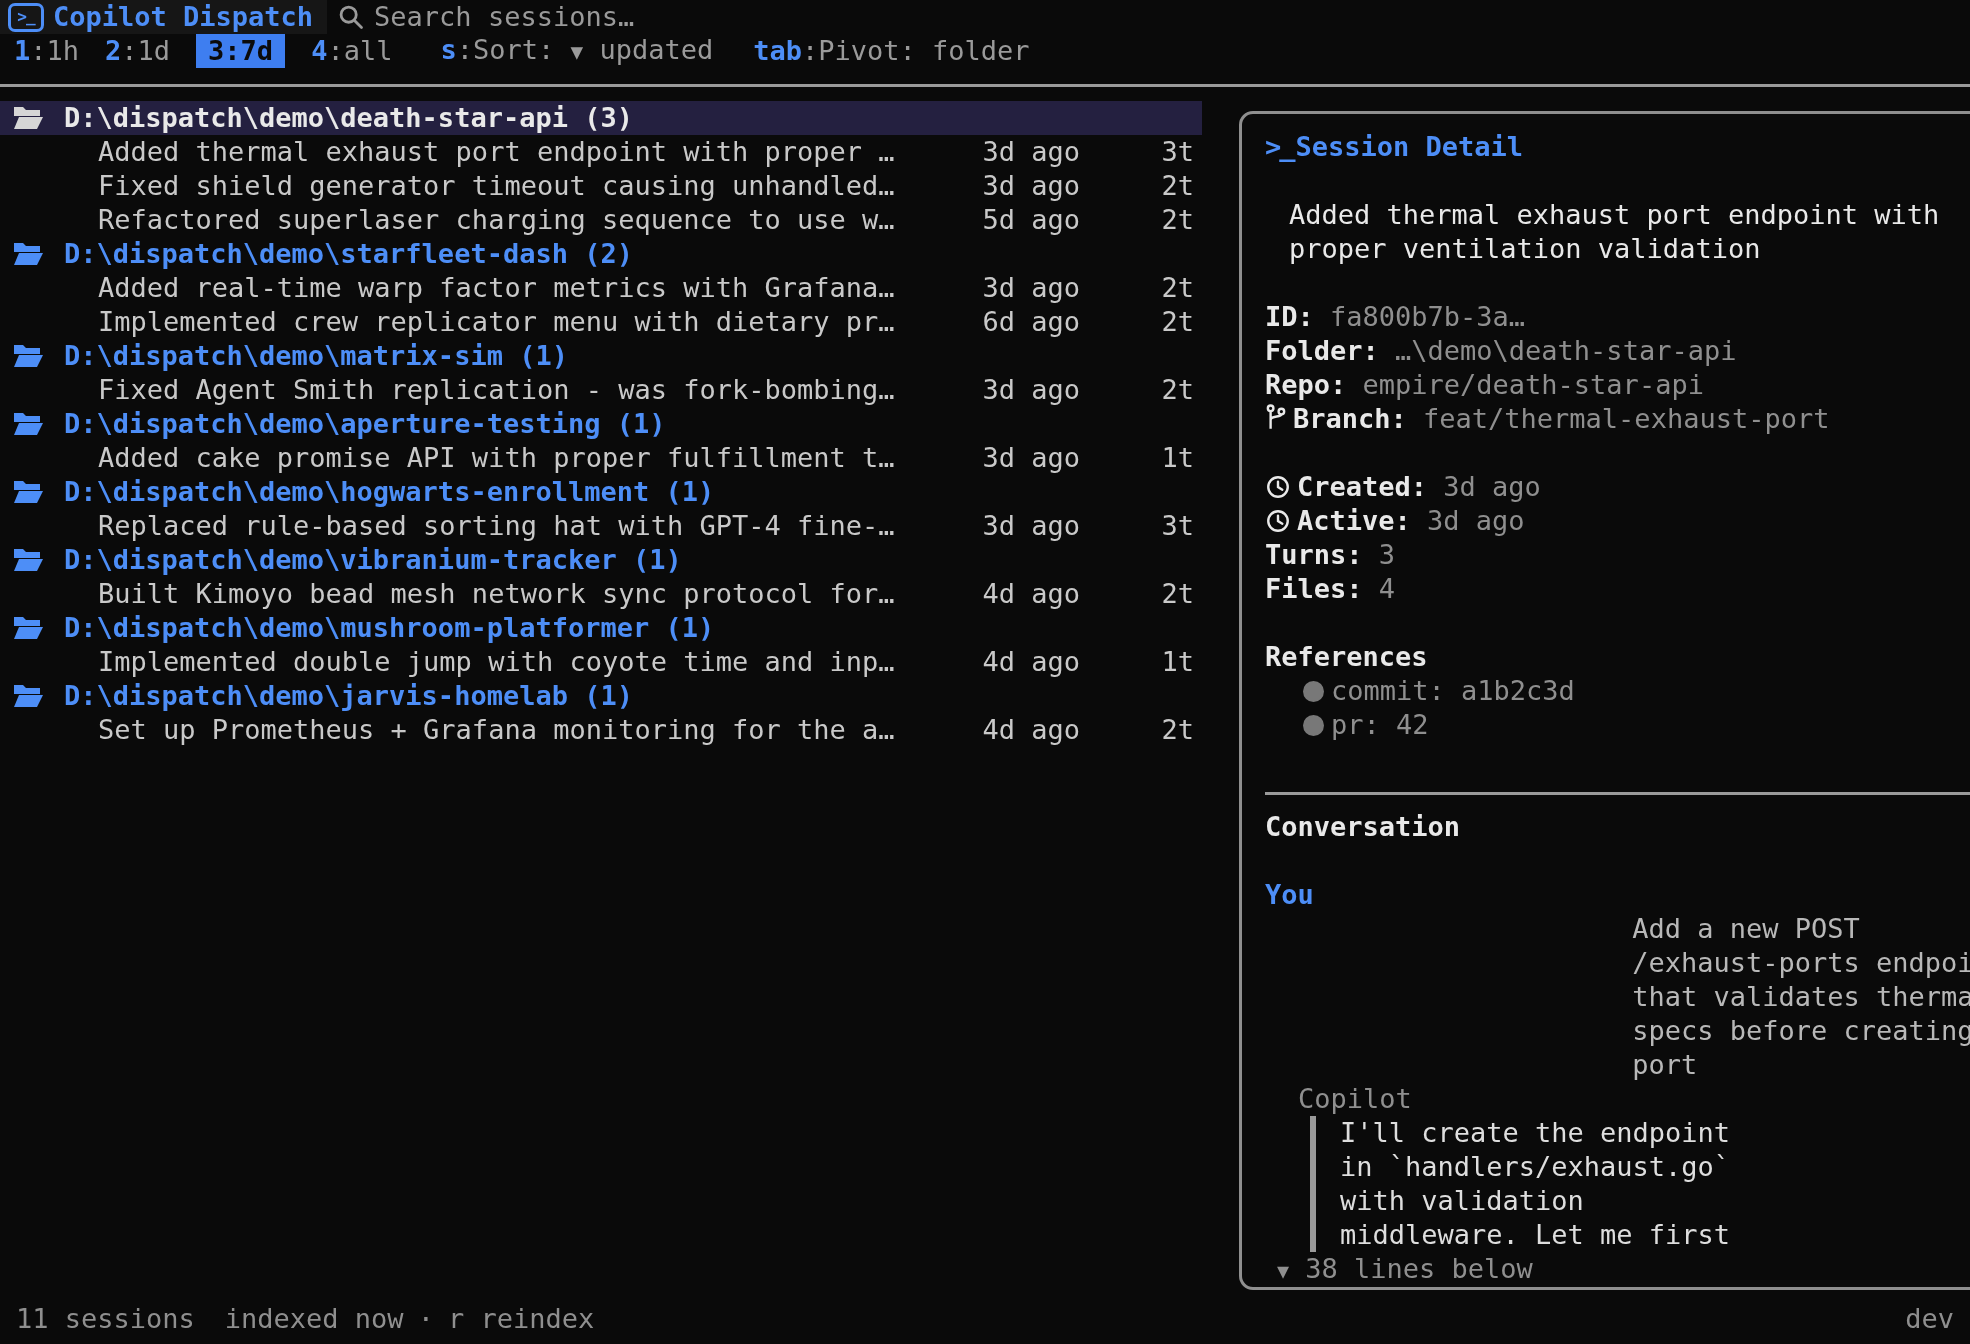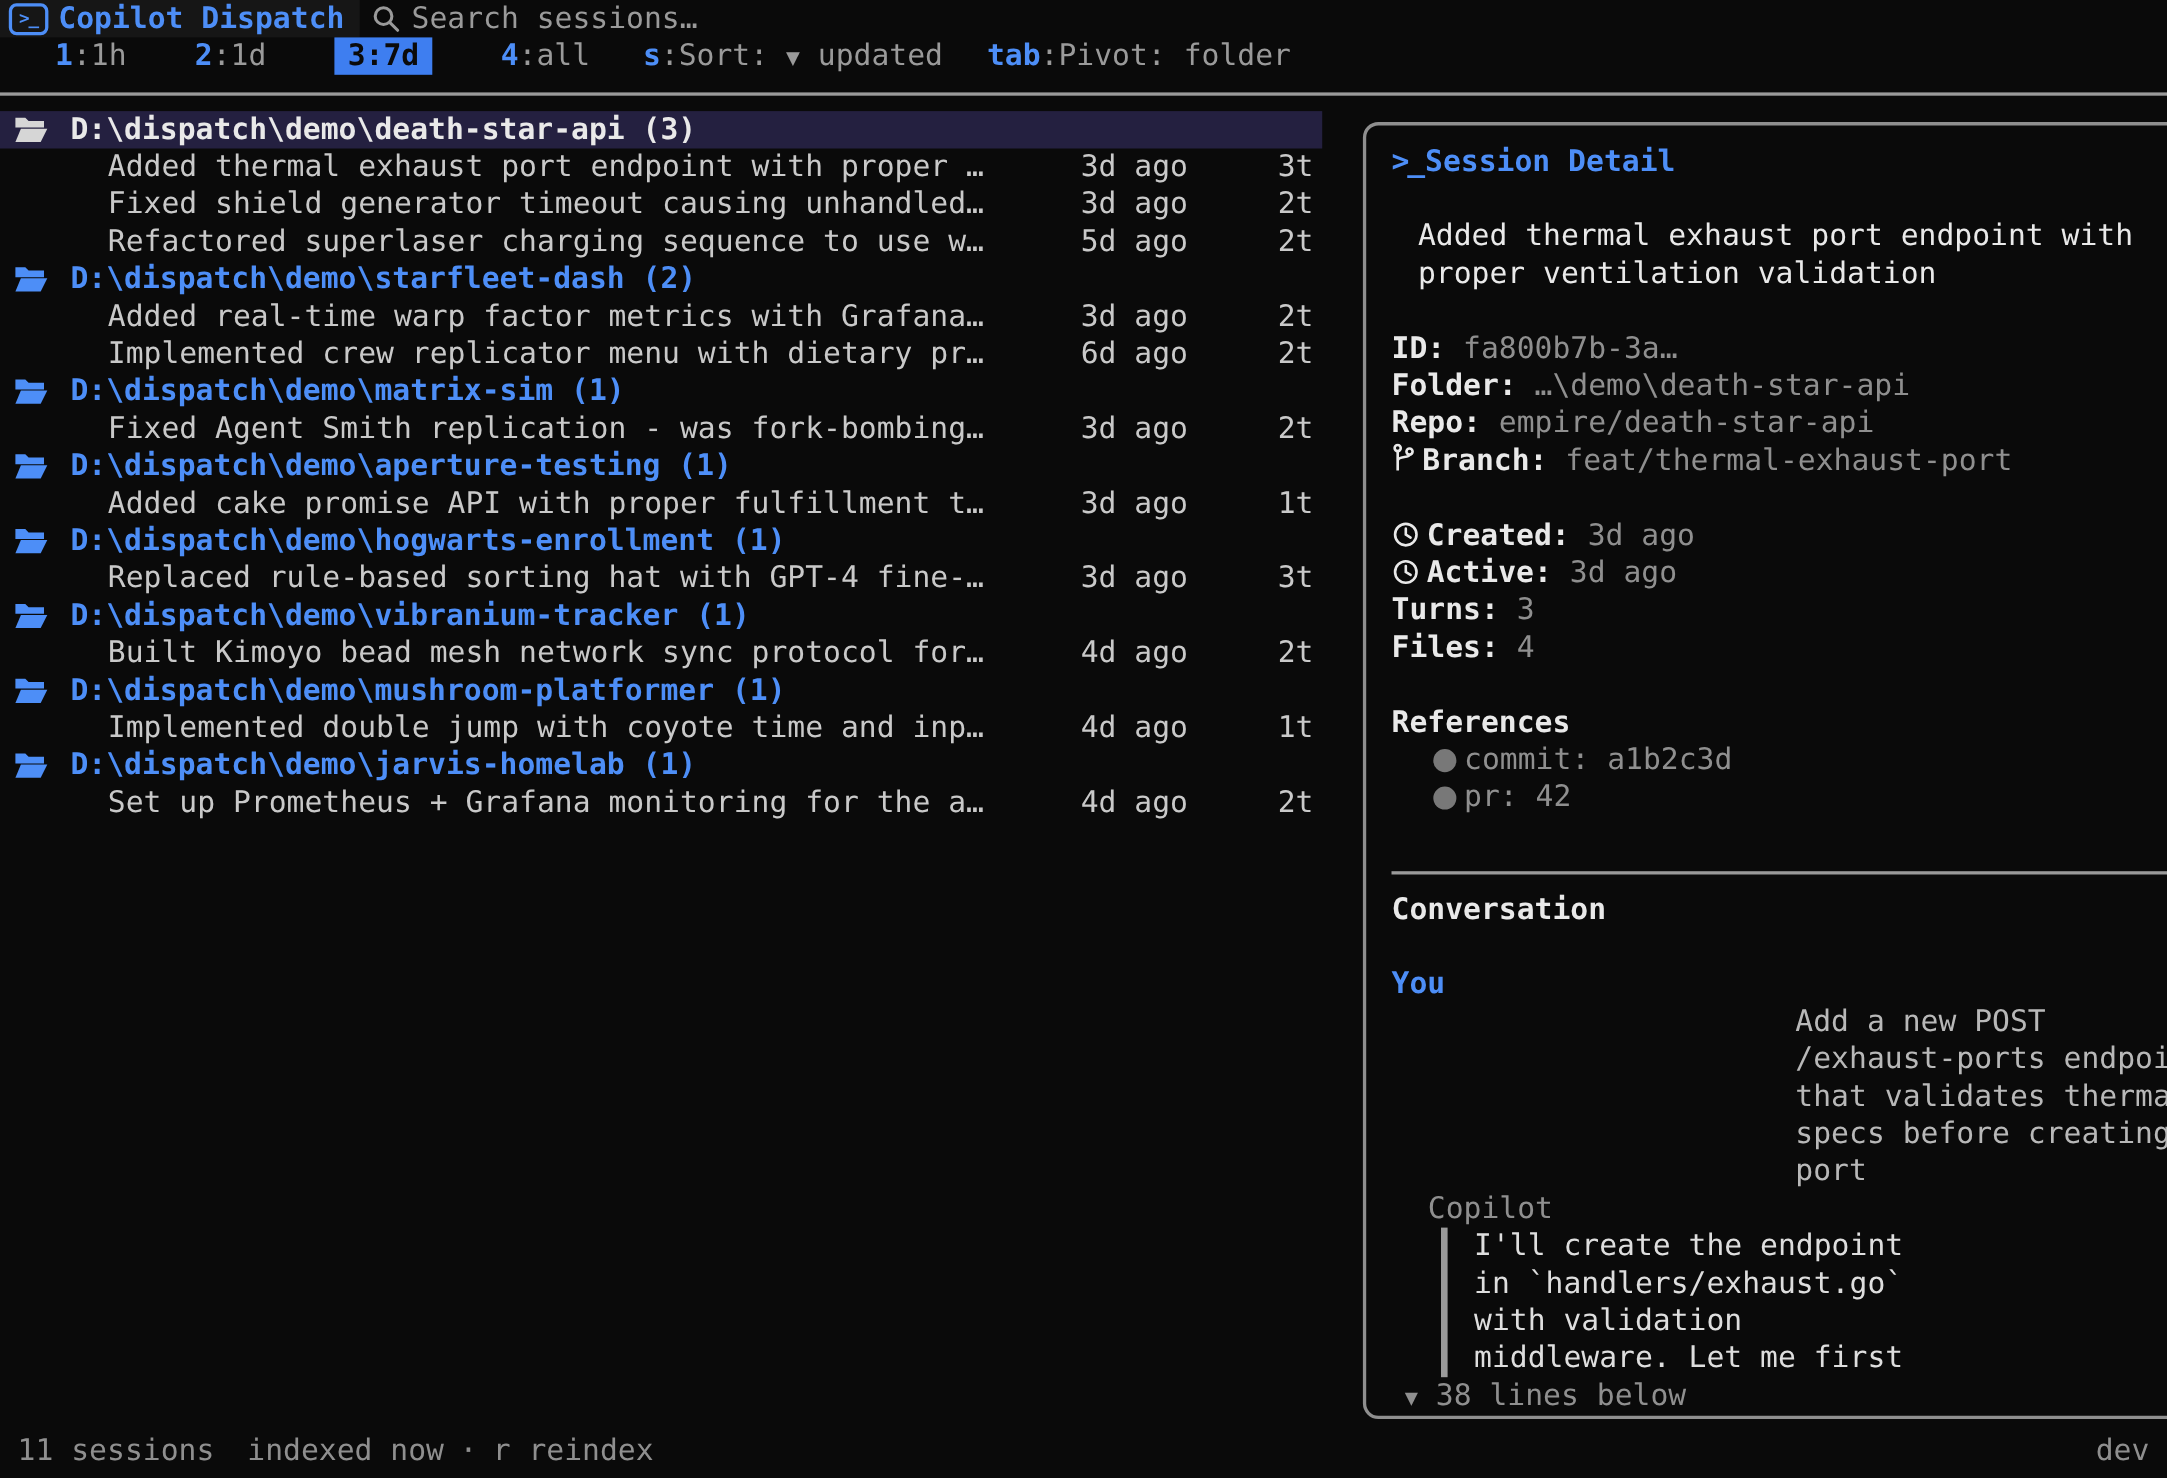--- a/index.html
+++ b/index.html
@@ -31,21 +31,21 @@
     display:flex;align-items:center;justify-content:center;letter-spacing:-1px;margin-right:9px;flex:none;
   }
   .app-title{color:var(--accent);font-weight:bold;white-space:pre;}
   .search{display:flex;align-items:center;margin-left:10px;}
   .search-icon{display:flex;align-items:center;margin-right:9px;}
   .search-placeholder{color:var(--muted);white-space:pre;}
 
   
   .hrow2{height:34px;display:flex;align-items:center;padding-left:14px;color:var(--muted);white-space:pre;}
   .filters{display:flex;align-items:center;}
-  .filter{margin-right:26px;margin-left:36px;}
+  .filter{margin-right:26px;}
   .filter .key{color:var(--accent);font-weight:bold;}
   .filter.active{background:var(--accent-bg);color:#0b0b0b;font-weight:bold;padding:0 12px;margin-right:26px;}
   .filter.active .key{color:#0b0b0b;}
   .sort-group{margin-left:22px;}
   .pivot-group{margin-left:40px;}
   .ctl-key{color:var(--accent);font-weight:bold;}
   .arrow{font-size:21px;}
 
   .separator{height:3px;background:var(--muted);margin-top:16px;flex:none;}
 

